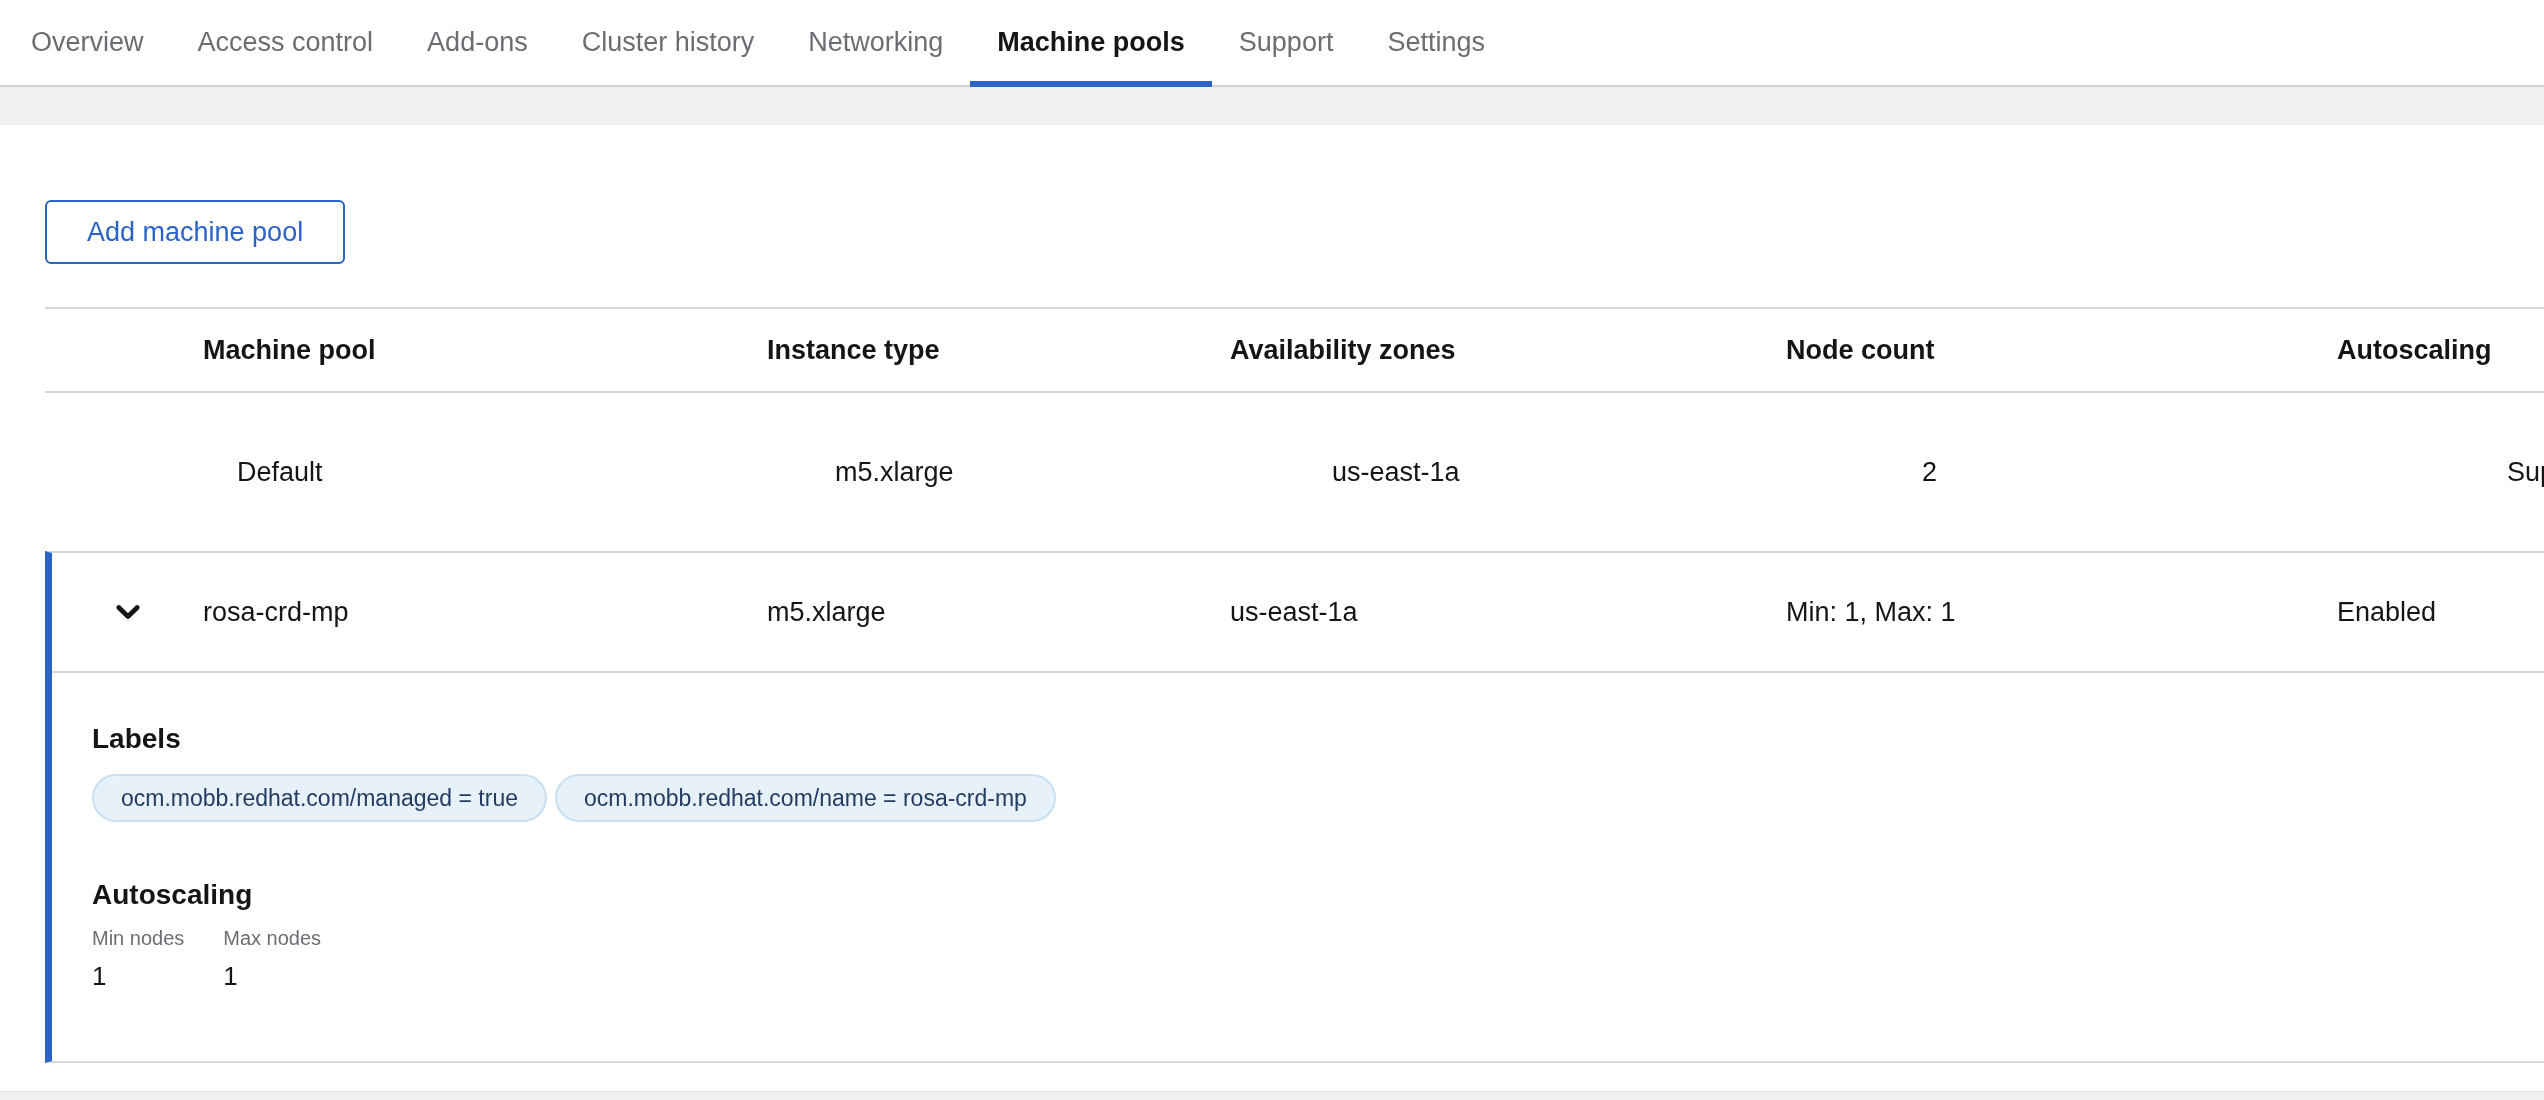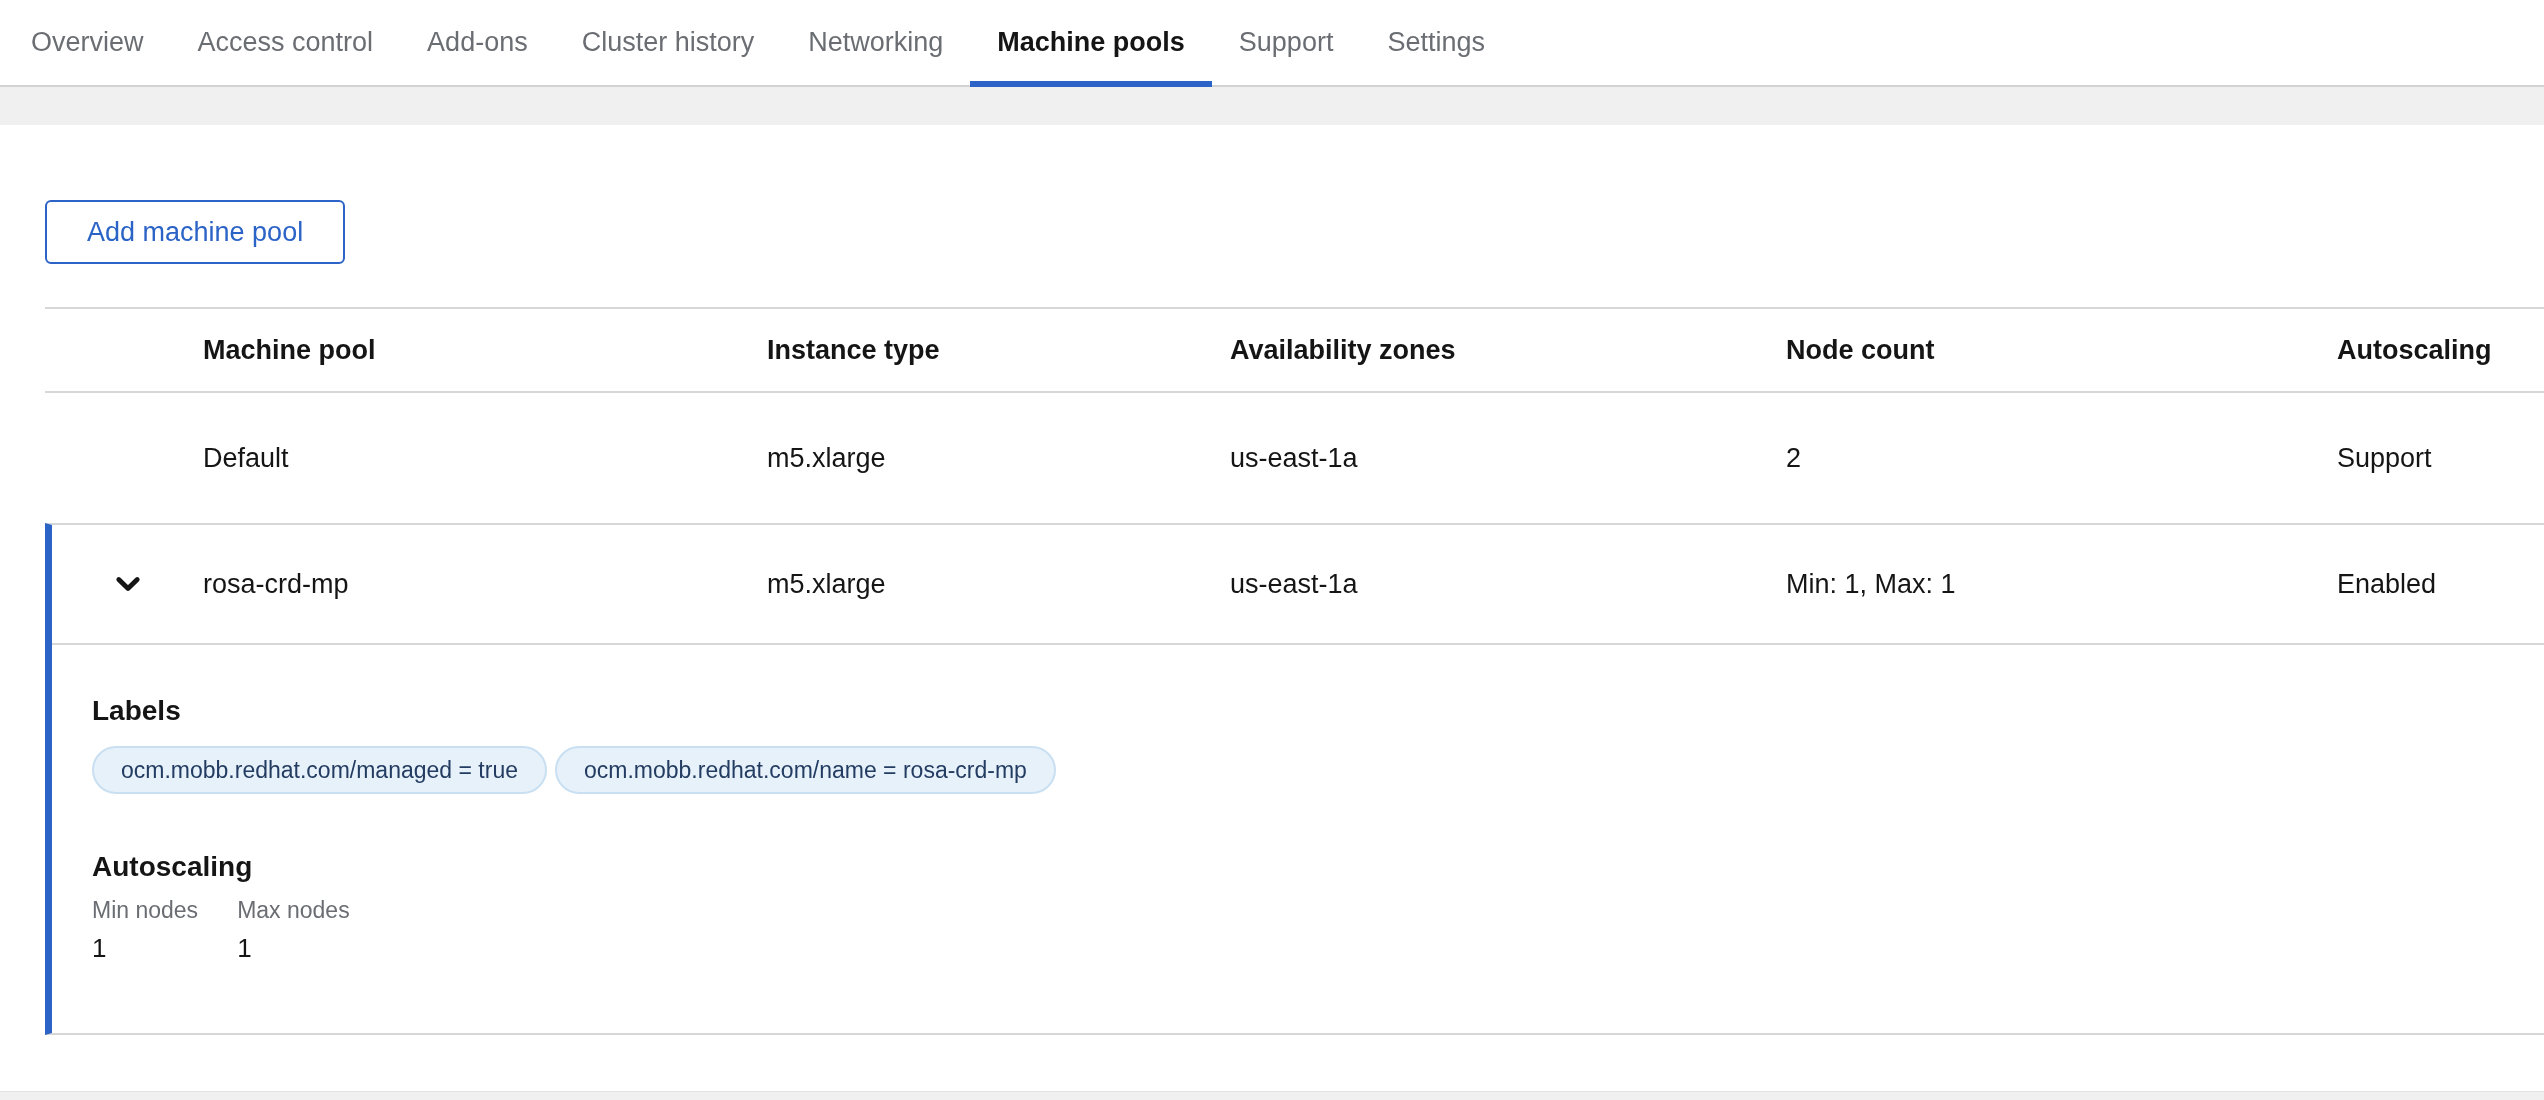--- a/index.html
+++ b/index.html
@@ -95,21 +95,21 @@
     height:84px;
     border-bottom:2px solid var(--row-border);
   }
   .thead .cell{font-weight:700;}
   .cell{
     font-size:27px;
     color:var(--text-dark);
     white-space:nowrap;
     overflow:hidden;
   }
-  .row-default{height:130px;}
+  .row-default{height:158px;gap:34px;}
 
   
   .expanded-wrap{
     border-top:2px solid var(--row-border);
     border-bottom:2px solid var(--row-border);
     border-left:7px solid var(--accent-blue);
   }
   .expanded-wrap .trow{
     grid-template-columns:151px 564px 463px 556px 551px 1fr;
   }
@@ -158,21 +158,21 @@
     color:var(--chip-text);
     white-space:nowrap;
   }
   .heading-autoscaling{margin-top:56px;}
   .desc-list{
     margin-top:12px;
     display:flex;
     gap:39px;
   }
   .desc-term{
-    font-size:23px;
+    font-size:20px;
     line-height:30px;
     color:var(--text-gray);
     white-space:nowrap;
   }
   .desc-value{
     margin-top:8px;
     font-size:26px;
     line-height:30px;
     color:var(--text-dark);
   }

